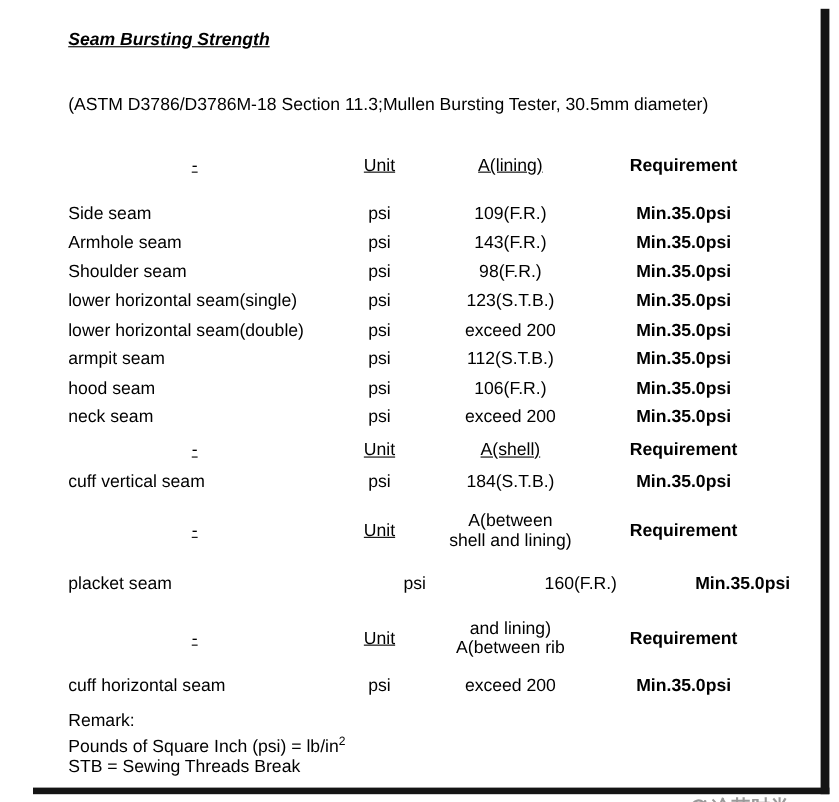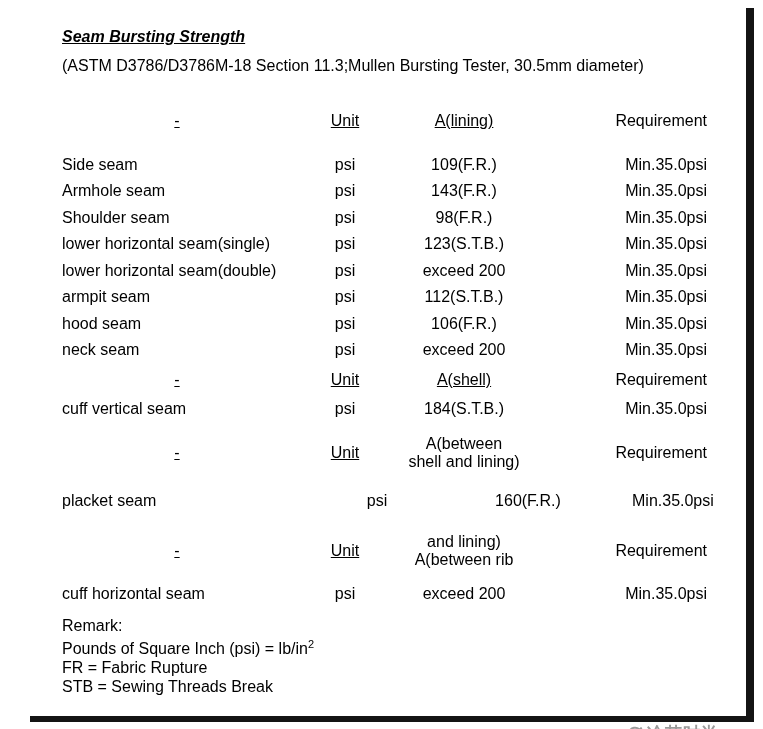--- a/index.html
+++ b/index.html
@@ -4,25 +4,25 @@
 <style>
   html,body{margin:0;padding:0;}
   body{
     width:763px;height:729px;position:relative;overflow:hidden;
     background:#ffffff;color:#000;
     font-family:"Liberation Sans", sans-serif;
     font-size:16px;
   }
   .doc{position:absolute;left:62px;top:29px;width:645px;}
   .title{font-weight:bold;text-decoration:underline;line-height:16px;font-style:italic;}
-  .subtitle{margin-top:13px;line-height:16px;}
+  .subtitle{margin-top:43px;line-height:16px;}
   .table{margin-top:34px;}
   .trow{display:grid;grid-template-columns:230px 106px 132px 1fr;align-items:center;min-height:26.5px;}
   .trow .c2,.trow .c3{text-align:center;}
-  .trow .c4{padding-left:6px;text-align:right;}
+  .trow .c4{padding-left:6px;text-align:center;font-weight:bold;}
   .thead .c1{text-align:center;}
   .und{text-decoration:underline;}
   .hline{display:block;line-height:18px;}
   .thead-s1{margin-bottom:17px;}
   .mt3{margin-top:3px;}
   .mt12{margin-top:12px;}
   .mt17{margin-top:17px;gap:32px;}
   .mt19{margin-top:19px;}
   .remark{margin-top:8px;line-height:19.2px;}
   .remark sup{font-size:11px;}
@@ -144,21 +144,20 @@
       <div class="c2">psi</div>
       <div class="c3">exceed 200</div>
       <div class="c4">Min.35.0psi</div>
     </div>
 
   </div>
 
   <div class="remark">
     <div>Remark:</div>
     <div><span>Pounds of Square Inch (psi) = lb/in</span><sup>2</sup></div>
-    <div>FR = Fabric Rupture</div>
     <div>STB = Sewing Threads Break</div>
   </div>
 
 </div>
 
 <div class="watermark">
   <span class="brand-icon">
     <svg width="18" height="18" viewBox="0 0 24 24" fill="none">
       <path d="M20.5 13.5a8.5 8.5 0 1 1-3-8" stroke="#9a9a9a" stroke-width="2.6" stroke-linecap="round"></path>
       <path d="M9 12.5a3.5 3.5 0 1 1 3.5 3.5" stroke="#9a9a9a" stroke-width="2.2" stroke-linecap="round"></path>

